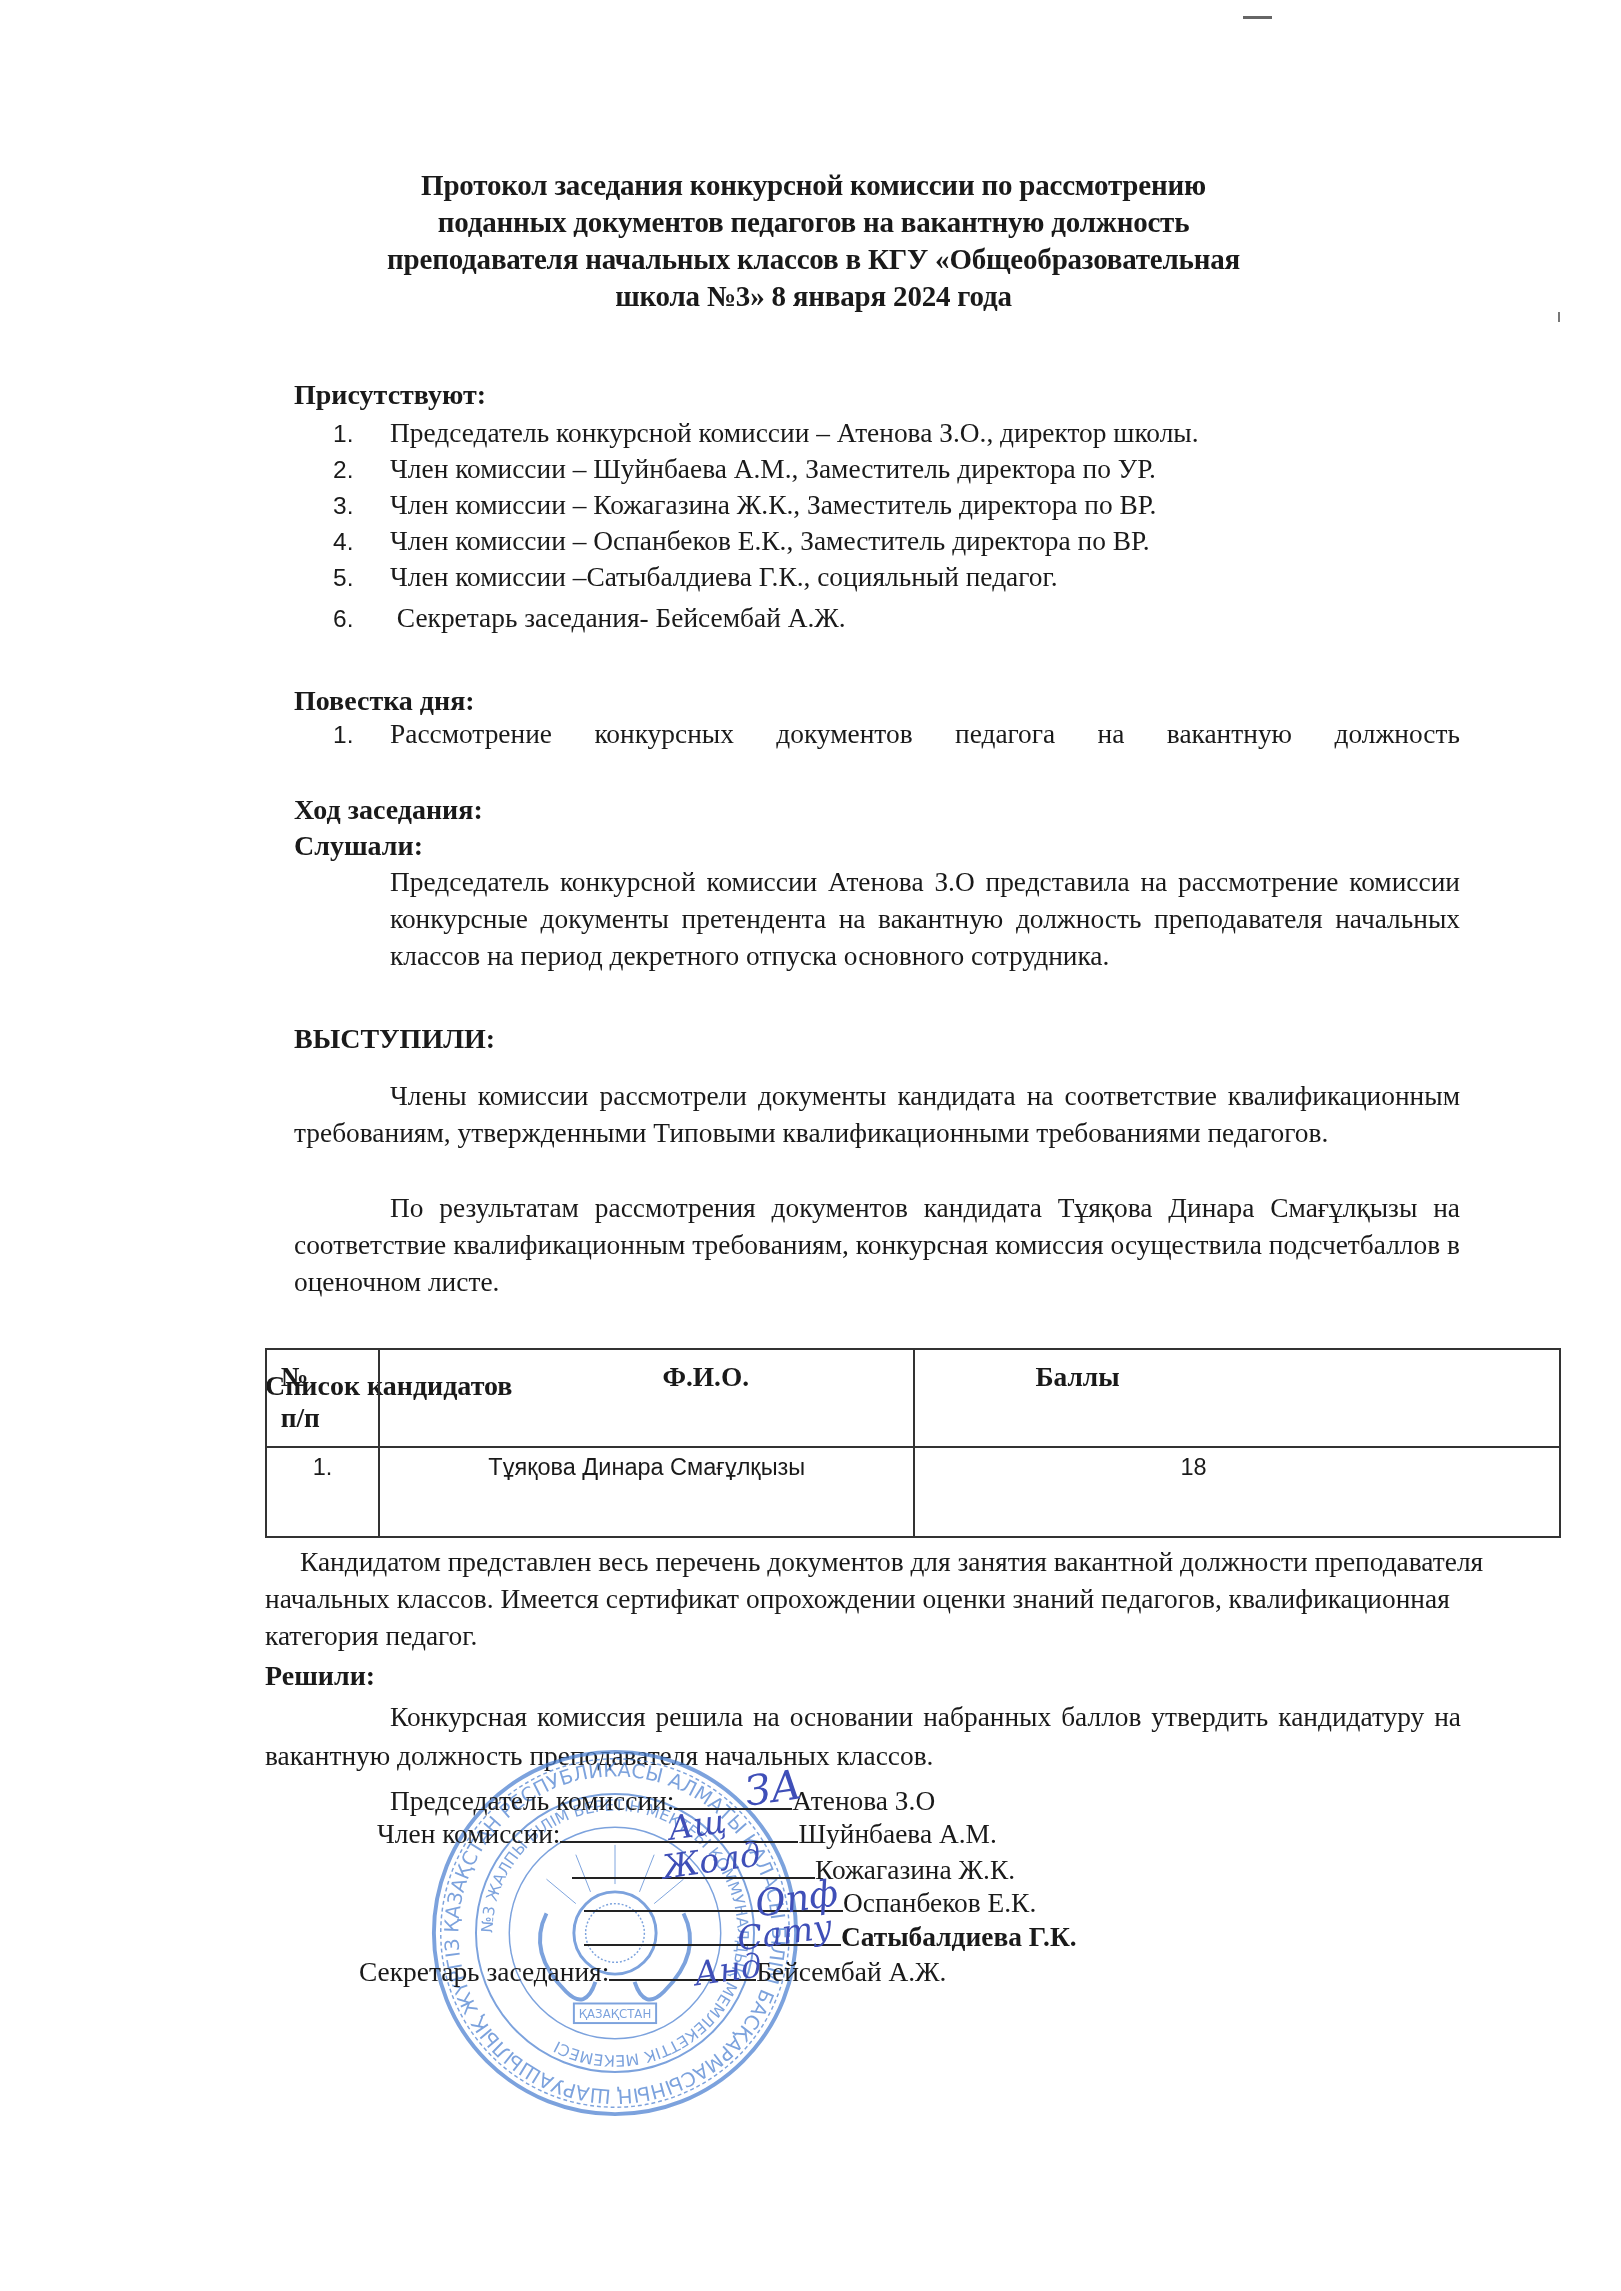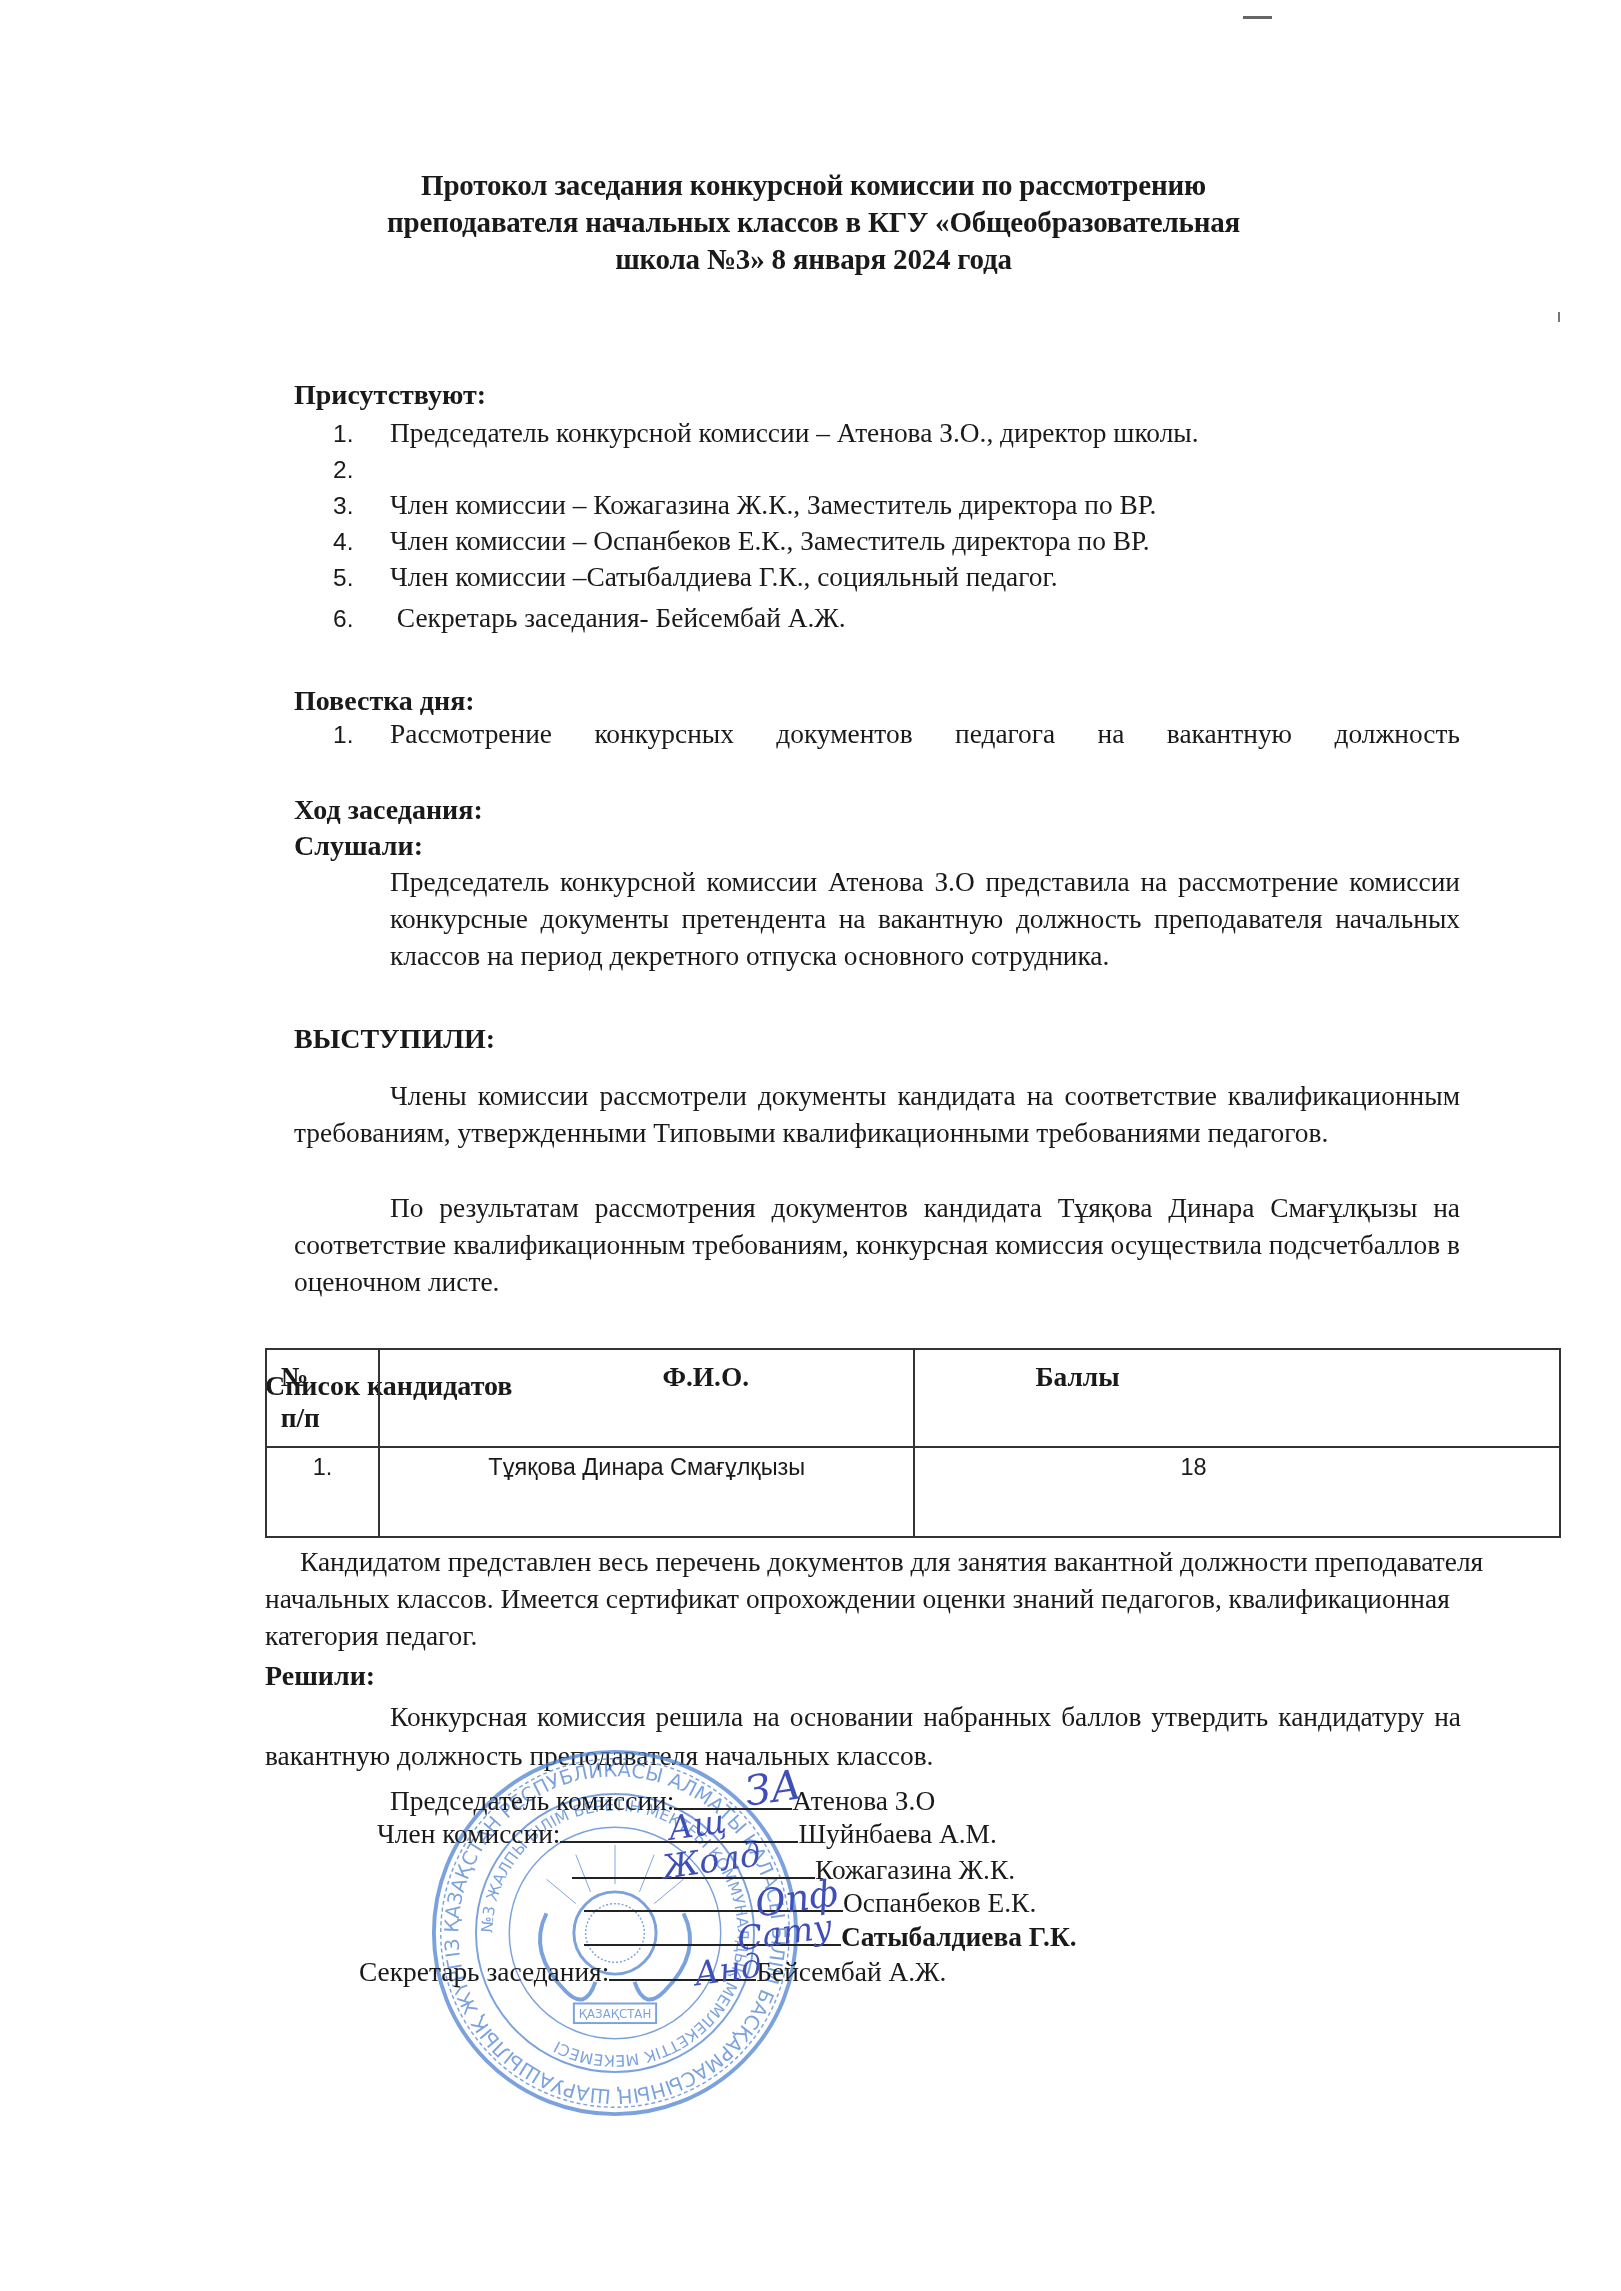--- a/index.html
+++ b/index.html
@@ -48,32 +48,34 @@
     .speck { position: absolute; background: #444; }
   </style>
 </head>
 <body>
 
 <div class="speck" style="left:1243px;top:15.7px;width:29px;height:2.9px;background:#666;"></div>
 <div class="speck" style="left:1558px;top:312px;width:2px;height:9.8px;background:#777;"></div>
 
 <div class="abs title">
   <div>Протокол заседания конкурсной комиссии по рассмотрению</div>
+  <div>поданных документов педагогов на вакантную должность</div>
   <div>преподавателя начальных классов в КГУ «Общеобразовательная</div>
   <div>школа №3» 8 января 2024 года</div>
 </div>
 
 <div class="abs h" style="left:294px;top:377px;">Присутствуют:</div>
 <div class="abs" style="left:333px;top:416px;width:1176px;">
   <div class="list-item t" style="height:36px;">
     <span class="num">1.</span>
     <span>Председатель конкурсной комиссии – Атенова З.О., директор школы.</span>
   </div>
   <div class="list-item t" style="height:36px;">
     <span class="num">2.</span>
+    <span>Член комиссии – Шуйнбаева А.М., Заместитель директора по УР.</span>
   </div>
   <div class="list-item t" style="height:36px;">
     <span class="num">3.</span>
     <span>Член комиссии – Кожагазина Ж.К., Заместитель директора по ВР.</span>
   </div>
   <div class="list-item t" style="height:36px;">
     <span class="num">4.</span>
     <span>Член комиссии – Оспанбеков Е.К., Заместитель директора по ВР.</span>
   </div>
   <div class="list-item t" style="height:41px;">

